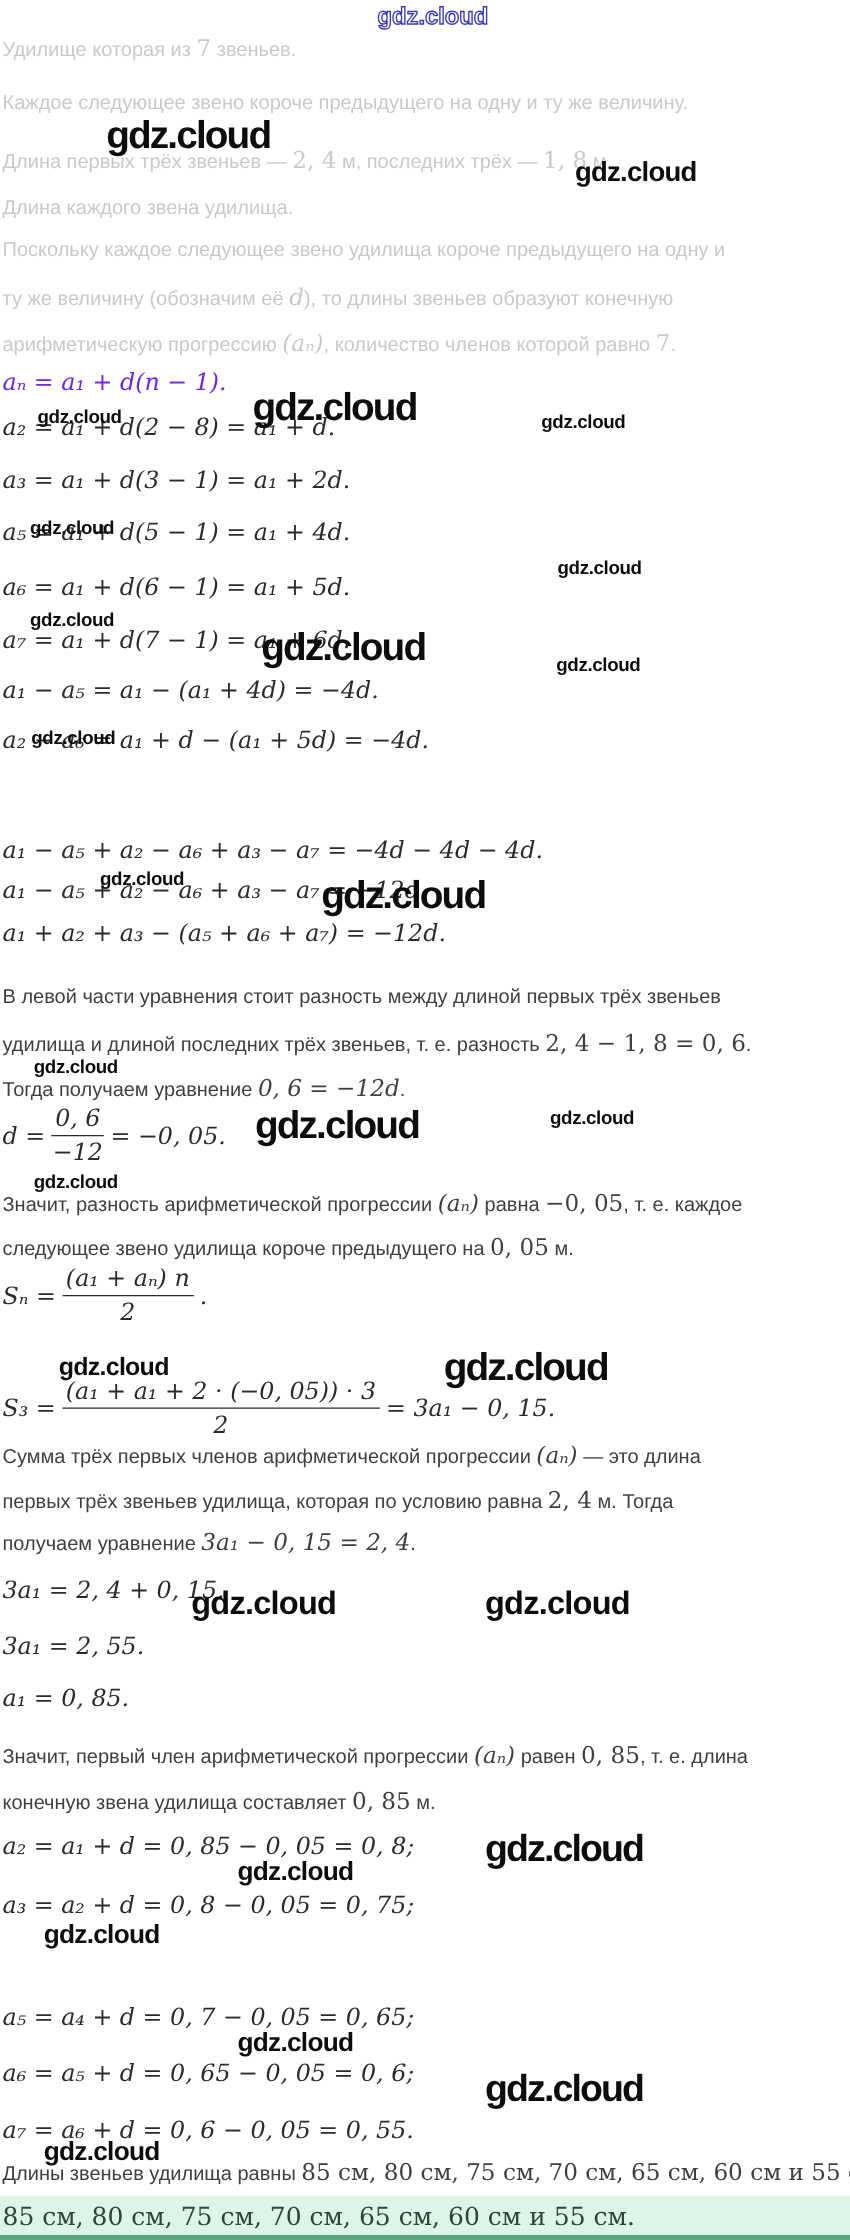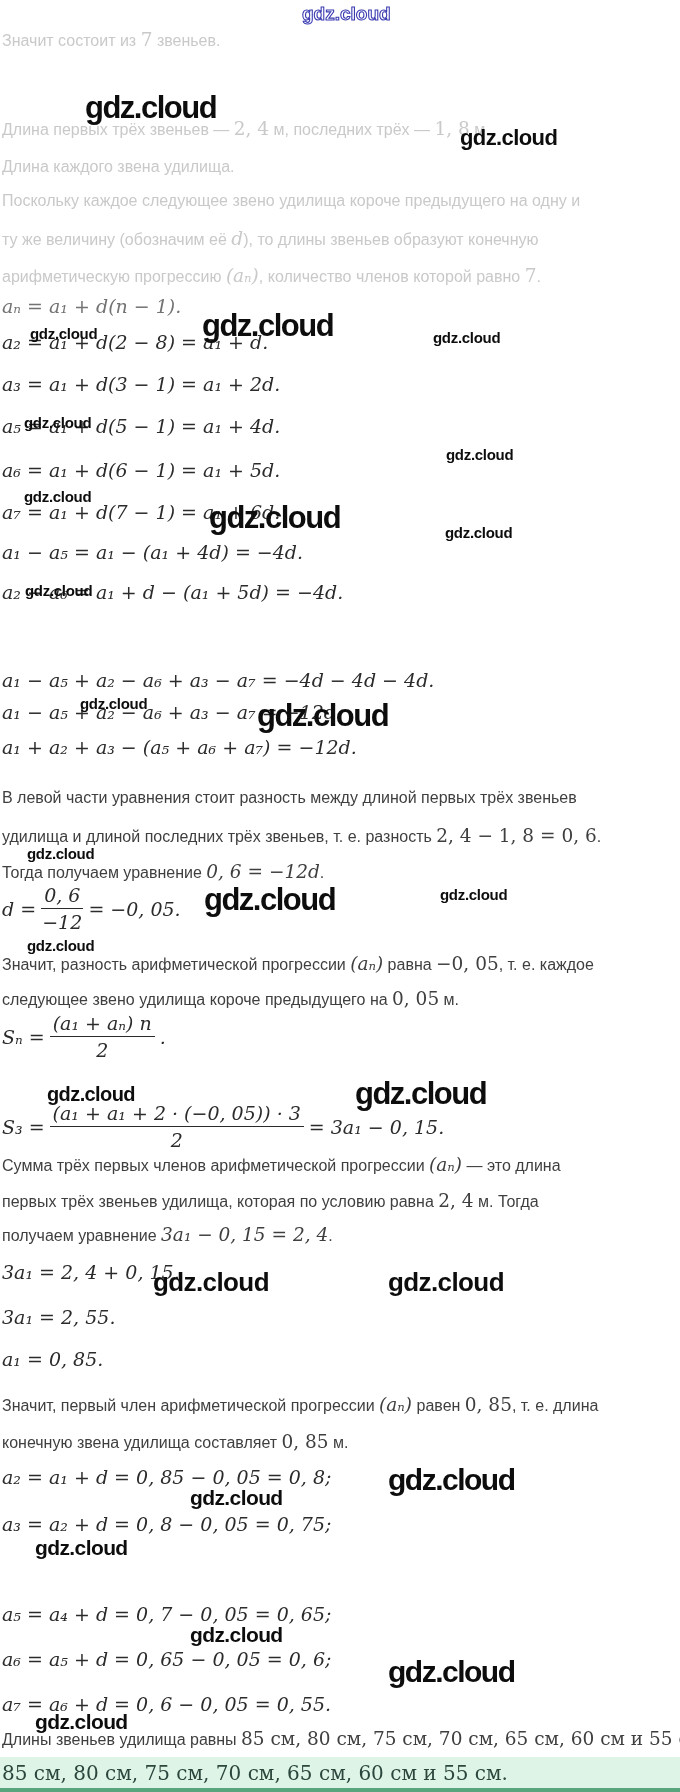--- a/index.html
+++ b/index.html
@@ -7,21 +7,21 @@
        font-family:"Liberation Sans","DejaVu Sans",sans-serif;}
   .page{position:absolute;inset:0;}
 
   
   .tx{position:absolute;left:2px;font-size:16px;color:#c9c9c9;white-space:nowrap;}
   .tx.dark{color:#3f3f3f;}
 
   
   .mq{position:absolute;left:2px;font-family:"DejaVu Serif","DejaVu Sans",serif;
       font-style:italic;font-size:19px;color:#2b2b2b;white-space:nowrap;}
-  .mq.gray{color:#737373;}
+  .mq.gray{color:#6d28d9;}
 
   
   .im{font-family:"DejaVu Serif","DejaVu Sans",serif;font-style:italic;font-size:18.5px;}
   .imr{font-family:"DejaVu Serif","DejaVu Sans",serif;font-style:normal;font-size:18.5px;}
 
   
   .fx{position:absolute;left:2px;display:flex;align-items:center;
       font-family:"DejaVu Serif","DejaVu Sans",serif;font-style:italic;
       font-size:19px;color:#2b2b2b;white-space:nowrap;}
   .fx .stack{display:inline-flex;flex-direction:column;align-items:center;margin:0 5px;}
@@ -41,21 +41,22 @@
           background:#def4e6;border-bottom:4px solid #58a57e;box-sizing:border-box;
           display:flex;align-items:center;}
   .ansbar .at{font-family:"DejaVu Serif","DejaVu Sans",serif;font-size:20px;
               color:#2b463d;margin-left:2px;white-space:nowrap;}
 </style>
 </head>
 <body>
 
 <div class="page">
 
-  <div class="tx" style="top:29px"><span>Значит состоит из </span><span class="imr">7</span><span> звеньев.</span></div>
+  <div class="tx" style="top:29px"><span>Удилище которая из </span><span class="imr">7</span><span> звеньев.</span></div>
+  <div class="tx" style="top:74px">Каждое следующее звено короче предыдущего на одну и ту же величину.</div>
   <div class="tx" style="top:118px"><span>Длина первых трёх звеньев — </span><span class="imr">2, 4</span><span> м, последних трёх — </span><span class="imr">1, 8</span><span> м.</span></div>
   <div class="tx" style="top:158px">Длина каждого звена удилища.</div>
 
   <div class="tx" style="top:192px">Поскольку каждое следующее звено удилища короче предыдущего на одну и</div>
   <div class="tx" style="top:228px"><span>ту же величину (обозначим её </span><span class="im">d</span><span>), то длины звеньев образуют конечную</span></div>
   <div class="tx" style="top:265px"><span>арифметическую прогрессию </span><span class="im">(aₙ)</span><span>, количество членов которой равно </span><span class="imr">7</span><span>.</span></div>
   <div class="mq gray" style="top:295px">aₙ = a₁ + d(n − 1).</div>
 
   <div class="mq" style="top:331px">a₂ = a₁ + d(2 − 8) = a₁ + d.</div>
   <div class="mq" style="top:373px">a₃ = a₁ + d(3 − 1) = a₁ + 2d.</div>

